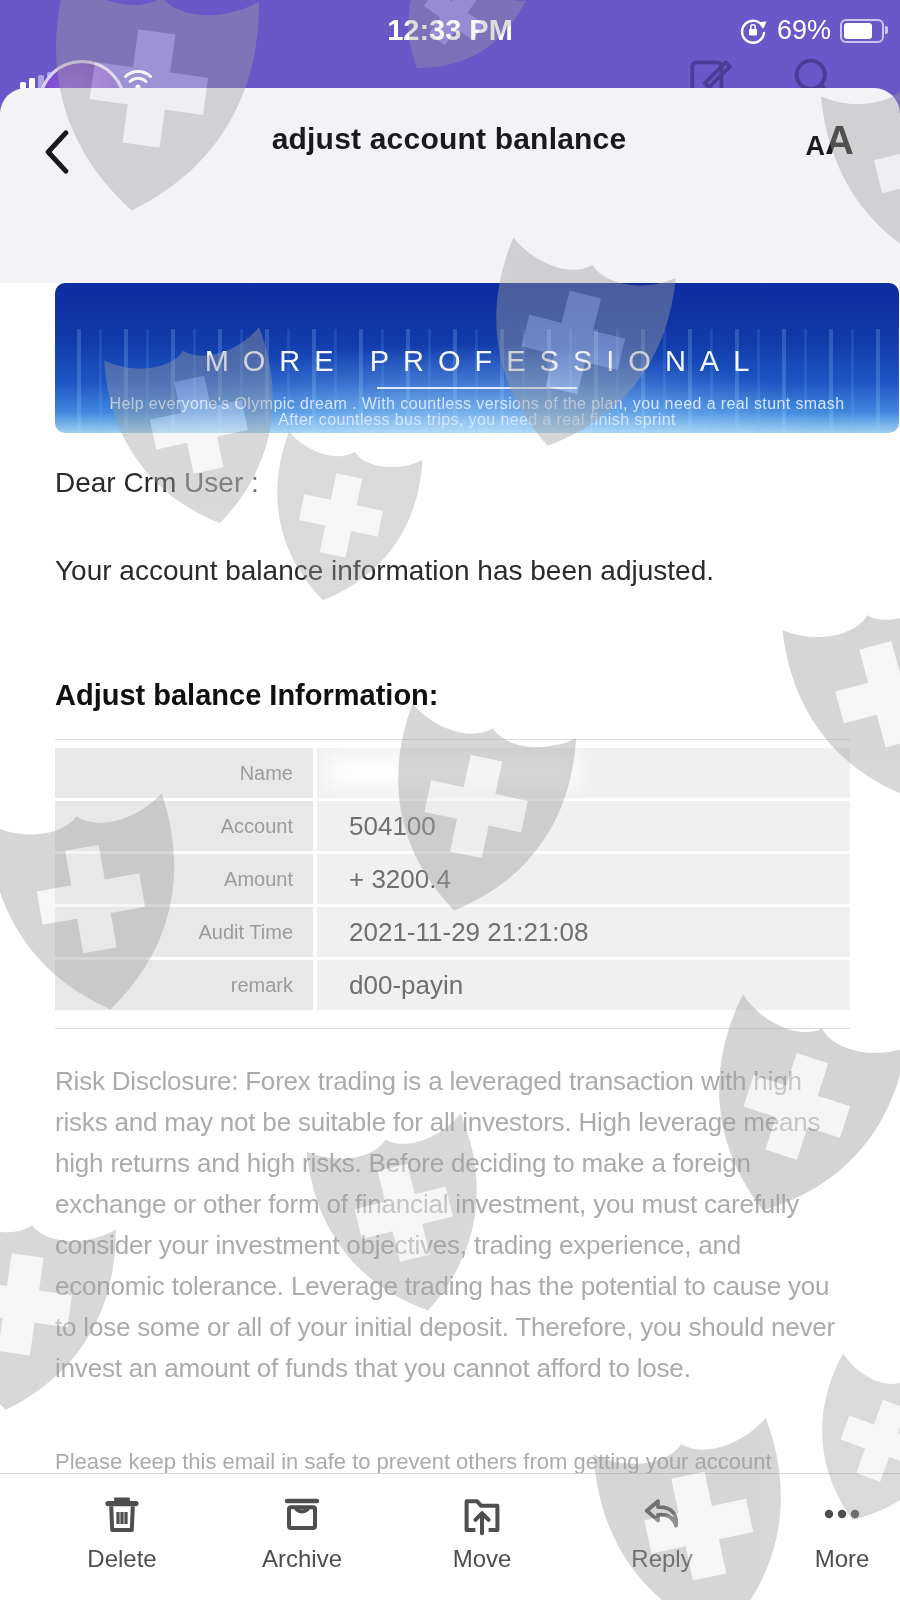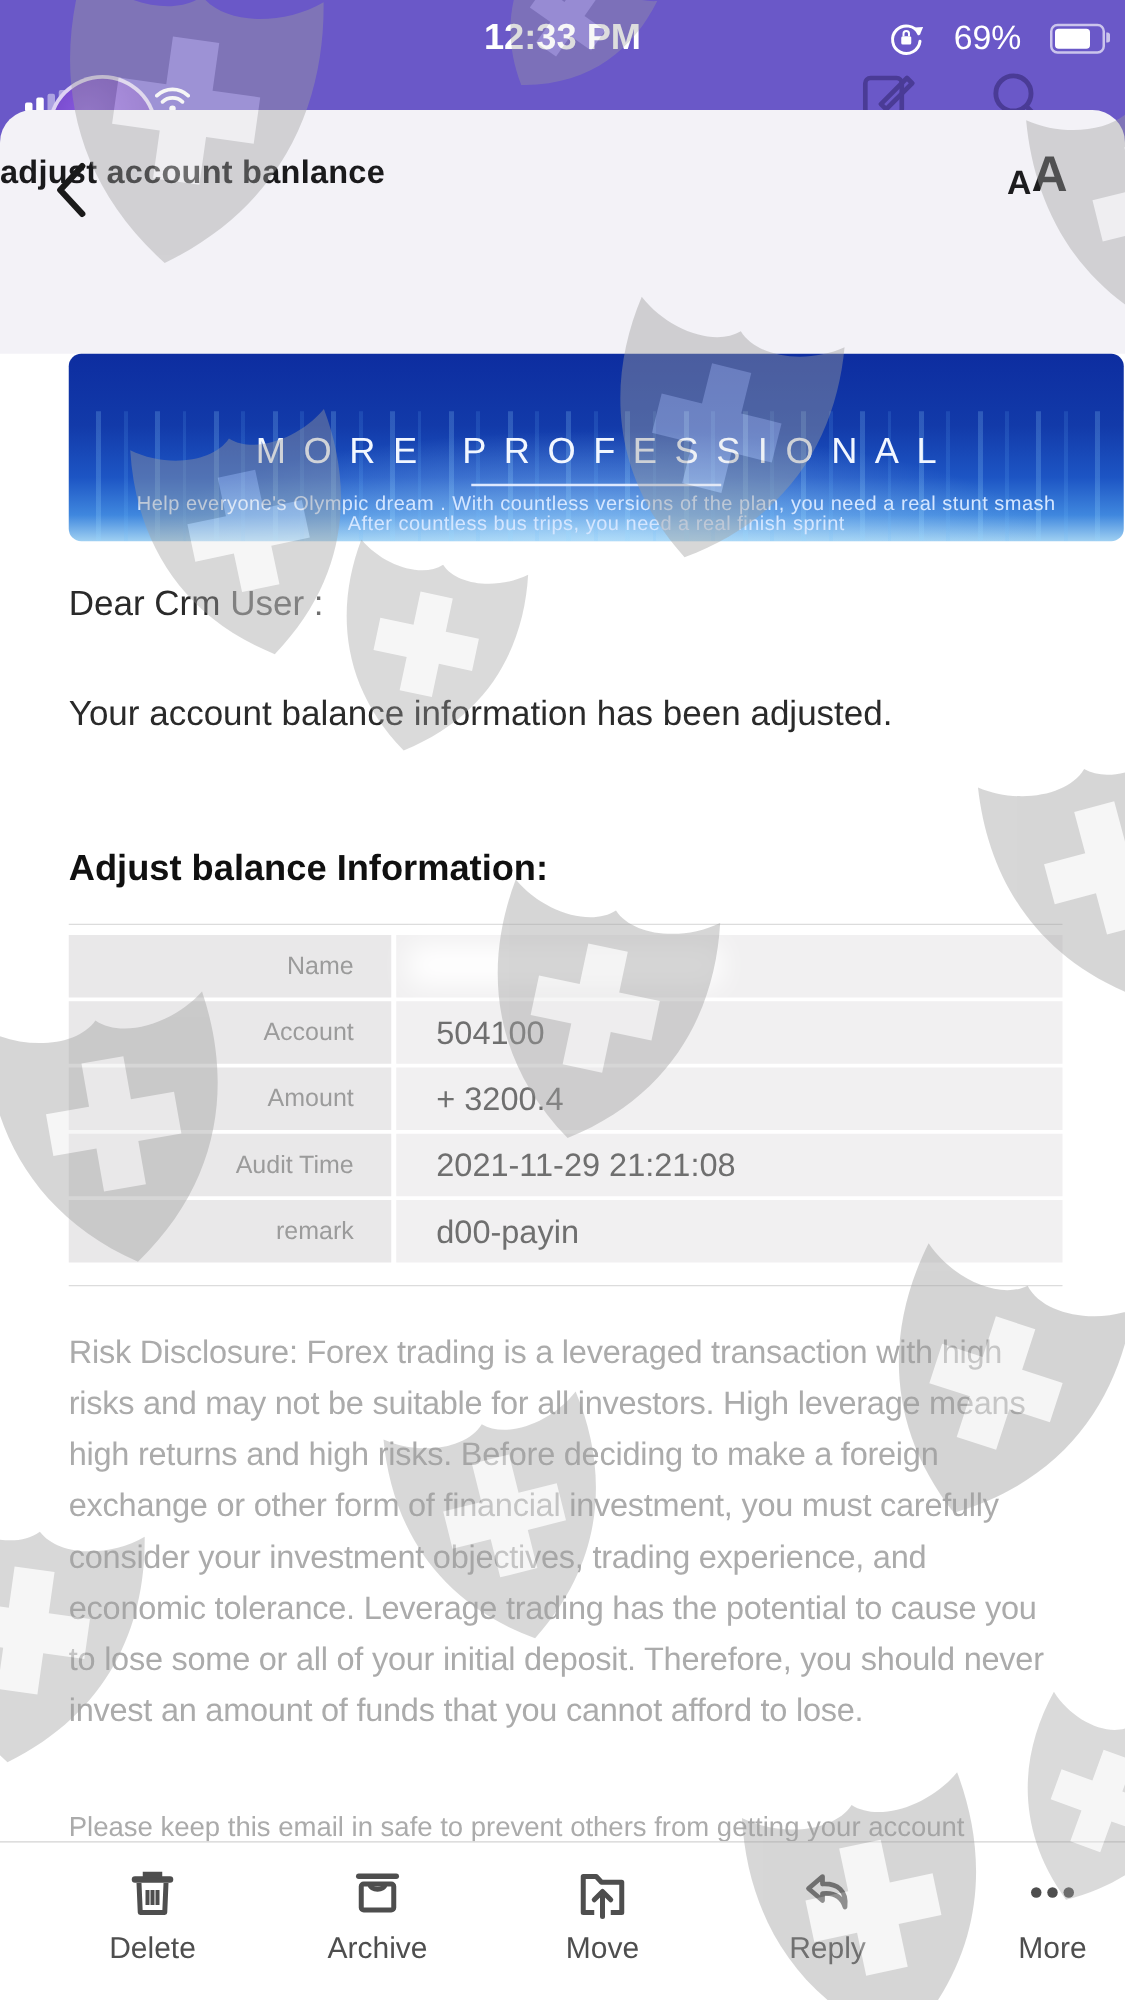--- a/index.html
+++ b/index.html
@@ -13,37 +13,37 @@
   .statusbar{position:absolute;top:10px;left:0;width:900px;height:50px;color:#fff;}
   .sb-left{position:absolute;left:20px;top:6px;display:flex;align-items:center;gap:8px;margin-top:48px;}
   .sig{display:flex;align-items:flex-end;gap:3px;height:18px;}
   .sig i{display:block;width:6px;border-radius:1.5px;background:#fff;}
   .sig i:nth-child(1){height:7px;}
   .sig i:nth-child(2){height:11px;}
   .sig i:nth-child(3){height:14px;background:rgba(255,255,255,.45);}
   .sig i:nth-child(4){height:17px;background:rgba(255,255,255,.45);}
   .carrier{font-size:27px;font-weight:400;letter-spacing:.5px;}
   .sb-time{position:absolute;left:0;right:0;top:4px;text-align:center;font-size:29px;font-weight:600;}
-  .sb-right{position:absolute;right:16px;top:5px;display:flex;align-items:center;gap:23px;}
+  .sb-right{position:absolute;right:16px;top:5px;display:flex;align-items:center;gap:9px;}
   .pct{font-size:27px;}
   .batt{position:relative;width:40px;height:20px;border:2px solid rgba(255,255,255,.65);border-radius:6px;}
   .batt b{position:absolute;left:2px;top:2px;bottom:2px;width:69%;background:#fff;border-radius:3px;}
   .batt u{position:absolute;right:-6px;top:5px;width:3px;height:8px;background:rgba(255,255,255,.65);border-radius:0 2px 2px 0;}
   
   .under-avatar{position:absolute;left:38px;top:60px;width:82px;height:82px;border-radius:50%;
     background:radial-gradient(circle at 35% 35%, #8a5ce0, #5b2fb0);border:3px solid rgba(255,255,255,.75);}
   .under-avatar span{position:absolute;left:16px;top:34px;color:rgba(255,255,255,.85);font-size:30px;font-weight:700;font-style:italic;}
   .under-icon{position:absolute;opacity:.45;}
   
   .card{position:absolute;top:88px;left:0;width:900px;height:1512px;background:#f3f2f7;
     border-radius:26px 26px 0 0;z-index:1;overflow:hidden;}
   .card-header{position:relative;height:159px;}
   .back-btn{position:absolute;left:40px;top:42px;width:34px;height:44px;cursor:pointer;}
-  .hdr-title{position:absolute;left:0;right:2px;top:34px;
-    font-size:26px;font-weight:700;color:#1a1a1c;letter-spacing:.2px;}
+  .hdr-title{position:absolute;left:0;right:2px;top:34px;text-align:center;
+    font-size:30px;font-weight:700;color:#1a1a1c;letter-spacing:.2px;}
   .aa-btn{position:absolute;right:46px;top:32px;display:flex;align-items:flex-end;color:#1c1c1e;cursor:pointer;}
   .aa-btn .a1{font-size:27px;font-weight:600;line-height:1;}
   .aa-btn .a2{font-size:40px;font-weight:600;line-height:1;}
   
   .email-body{background:#ffffff;min-height:1353px;padding:0 50px 0 55px;}
   .banner{position:relative;margin:36px 0 0 0;width:844px;height:150px;border-radius:10px;overflow:hidden;
     background:linear-gradient(180deg,#0d2da0 0%,#123aa9 38%,#1d55c4 66%,#3f87de 86%,#9fd0f2 100%);}
   .banner::before{content:"";position:absolute;left:0;right:0;top:46px;bottom:0;
     background:
       repeating-linear-gradient(90deg, rgba(150,210,255,0) 0 22px, rgba(150,215,255,.22) 22px 26px, rgba(150,210,255,0) 26px 44px, rgba(110,190,255,.14) 44px 47px),
@@ -55,21 +55,21 @@
   .greeting{margin-top:34px;font-size:28px;color:#2a2a2a;}
   .greeting .soft{color:#6e6e6e;}
   .intro{margin-top:56px;font-size:28px;color:#2a2a2a;}
   .section-title{margin-top:92px;font-size:29px;font-weight:700;color:#101010;}
   .hr{height:1px;background:#dcdcdc;}
   .hr.top{margin-top:27px;}
   .hr.bottom{margin-top:18px;}
   .info-table{margin-top:8px;display:flex;flex-direction:column;gap:3px;}
   .t-row{display:flex;gap:4px;height:50px;}
   .t-label{width:258px;background:#e9e8e9;color:#9b9b9b;font-size:20px;
-    display:flex;align-items:center;justify-content:flex-end;padding-right:30px;box-sizing:border-box;}
+    display:flex;align-items:center;justify-content:flex-end;padding-right:20px;box-sizing:border-box;}
   .t-value{flex:1;background:#f1f0f1;color:#6f6f6f;font-size:26px;
     display:flex;align-items:center;padding-left:32px;box-sizing:border-box;position:relative;}
   .redacted{position:absolute;left:10px;top:8px;width:250px;height:32px;background:#fff;filter:blur(11px);}
   .risk{margin-top:32px;font-size:26px;line-height:41px;color:#ababab;letter-spacing:-0.2px;}
   .footer-note{margin-top:60px;font-size:22px;color:#ababab;}
   
   .toolbar{position:absolute;left:0;bottom:0;width:900px;height:126px;background:#fff;
     border-top:1px solid #d4d4d4;z-index:3;display:flex;padding-left:32px;}
   .tb-item{flex:1;display:flex;flex-direction:column;align-items:center;justify-content:flex-start;
     padding-top:16px;color:#4e4e4e;cursor:pointer;}

